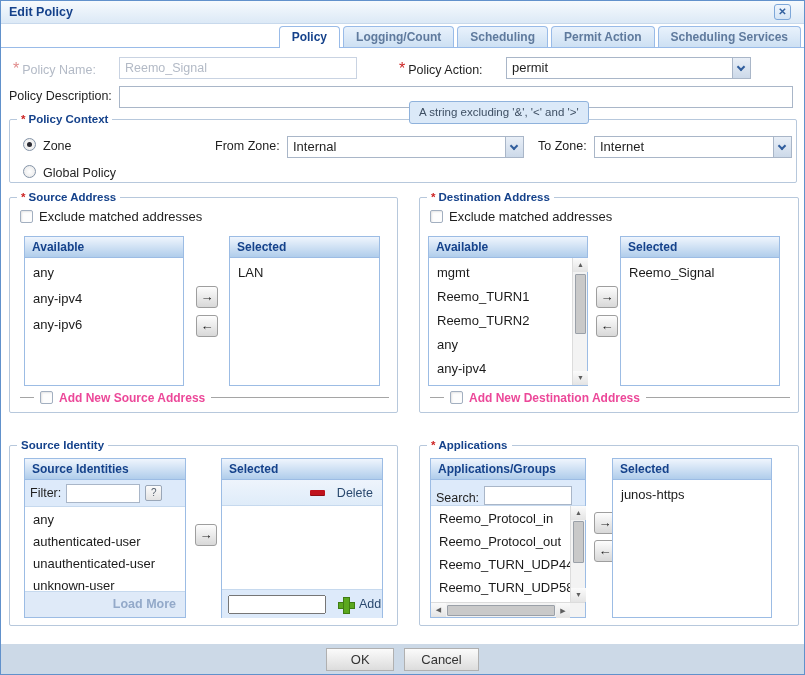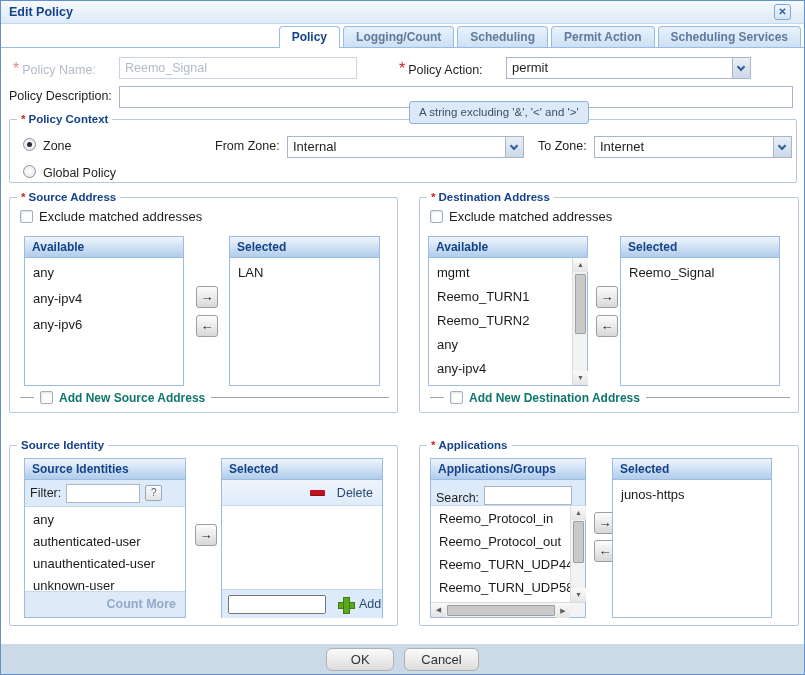--- a/index.html
+++ b/index.html
@@ -68,21 +68,21 @@
   .movebtn { position:absolute; width:22px; height:22px; border:1px solid #9e9e9e; border-radius:3px;
     background:linear-gradient(#fdfdfd,#d8d8d8); text-align:center; line-height:20px; font-size:13px; color:#222; cursor:pointer; }
 
   .checkrow { position:absolute; display:flex; align-items:center; gap:6px; }
   .checkrow .lbl { font-size:13px; }
 
   .addnew-row { position:absolute; display:flex; align-items:center; gap:6px; height:15px; }
   .hline { height:0; border-top:1px solid #a5a5a5; }
   .hline.short { width:14px; }
   .hline.grow { flex:1; }
-  .addnew-label { font-size:12px; font-weight:bold; color:#0f766e; white-space:nowrap; }
+  .addnew-label { font-size:12px; font-weight:bold; color:#ec4899; white-space:nowrap; }
 
   
   .tool-row { display:flex; align-items:center; gap:5px; padding:0 5px; background:#ddeafa; border-bottom:1px solid #c6d9ee; }
   .tool-row .small-input { height:19px; border:1px solid #a9b6c8; background:#fff; font-family:"Liberation Sans",sans-serif; font-size:12px; padding:0 4px; }
   .help-btn { width:17px; height:16px; border:1px solid #9aa7b8; border-radius:2px; background:linear-gradient(#fcfcfc,#e3e3e3);
     font-size:10px; color:#55606e; text-align:center; line-height:14px; cursor:pointer; flex:0 0 auto; }
   .loadmore { background:#dfeaf8; border-top:1px solid #c6d9ee; text-align:right; padding:0 9px;
     color:#93a9c9; font-weight:bold; font-size:12.5px; cursor:pointer; }
   .del-row { display:flex; justify-content:flex-end; align-items:center; gap:6px; padding:0 9px;
     background:linear-gradient(#eef4fc,#dfecf9); border-bottom:1px solid #c6d9ee; }
@@ -99,21 +99,21 @@
   .sarrow { position:absolute; width:15px; height:14px; font-size:7px; color:#5e5e5e; text-align:center; line-height:14px;
     background:linear-gradient(#fbfbfb,#e4e4e4); cursor:pointer; }
   .sarrow.up { top:0; left:0; } .sarrow.down { bottom:0; left:0; }
   .sarrow.left { left:0; top:0; } .sarrow.right { right:0; top:0; width:14px; height:15px; line-height:15px; }
   .vthumb { position:absolute; left:2px; width:11px; background:#c9c9c9; border:1px solid #9aa0a8; border-radius:1px; cursor:grab; }
   .hthumb { position:absolute; top:2px; height:11px; background:#c9c9c9; border:1px solid #9aa0a8; border-radius:1px; cursor:grab; }
 
   
   .footer { position:absolute; left:0; right:0; bottom:0; height:30px; background:#ccd9e7;
     display:flex; justify-content:center; align-items:center; gap:10px; }
-  .btn { min-width:68px; height:23px; border:1px solid #b0b0b0; border-radius:6px;
+  .btn { min-width:68px; height:23px; border:1px solid #b0b0b0; border-radius:0;
     background:linear-gradient(#fbfbfb,#dcdcdc); color:#333; font-size:13px; font-family:"Liberation Sans",sans-serif;
     padding:0 16px; cursor:pointer; }
 
   .abs { position:absolute; }
 </style>
 </head>
 <body>
 
 <div class="dialog">
 
@@ -266,21 +266,21 @@
         <span class="lbl">Filter:</span>
         <input class="small-input" style="width: 74px;" value="">
         <span class="help-btn">?</span>
       </div>
       <div class="list-body" style="height:84px; padding-top:2px;">
         <div class="item tight">any</div>
         <div class="item tight">authenticated-user</div>
         <div class="item tight">unauthenticated-user</div>
         <div class="item tight">unknown-user</div>
       </div>
-      <div class="loadmore" style="height:26px; line-height:25px;">Count More</div>
+      <div class="loadmore" style="height:26px; line-height:25px;">Load More</div>
     </div>
 
     <div class="movebtn" style="left:185px; top:78px;">→</div>
 
     <div class="panel" style="left:211px; top:12px; width:162px; height:160px;">
       <div class="phead">Selected</div>
       <div class="del-row" style="height:26px;gap:12px;">
         <span class="minus-icon"></span>
         <span class="act-lbl">Delete</span>
       </div>

